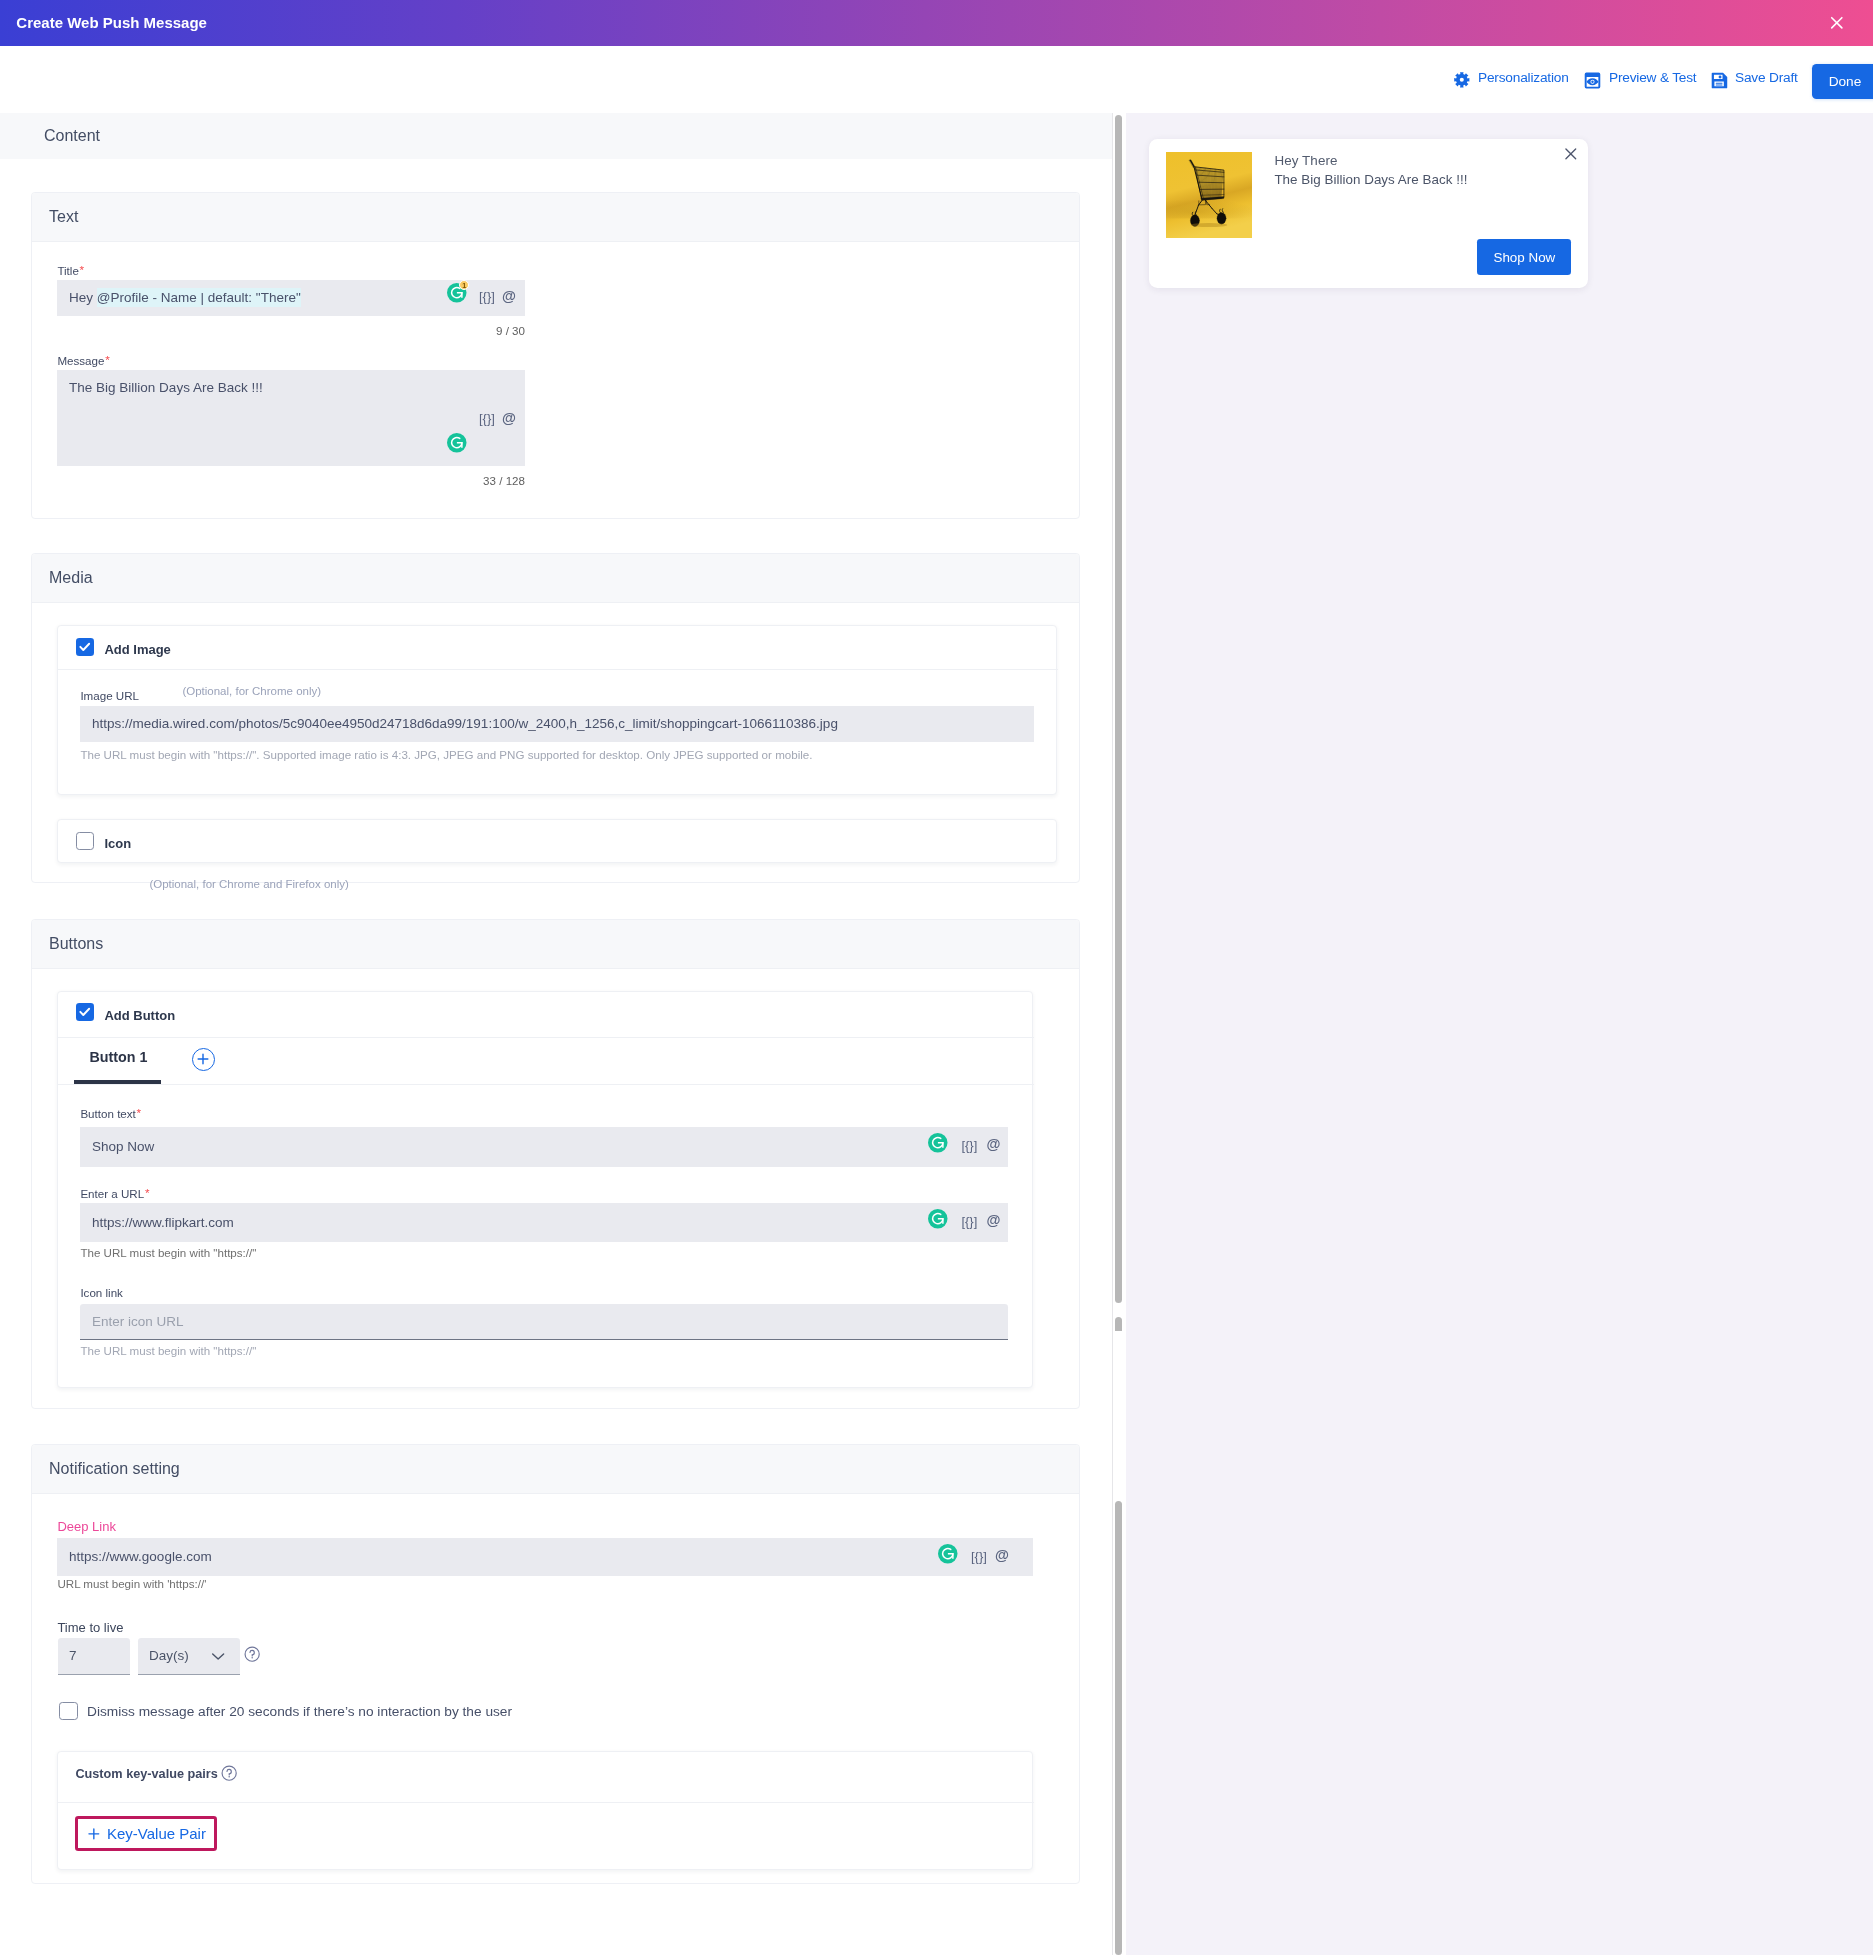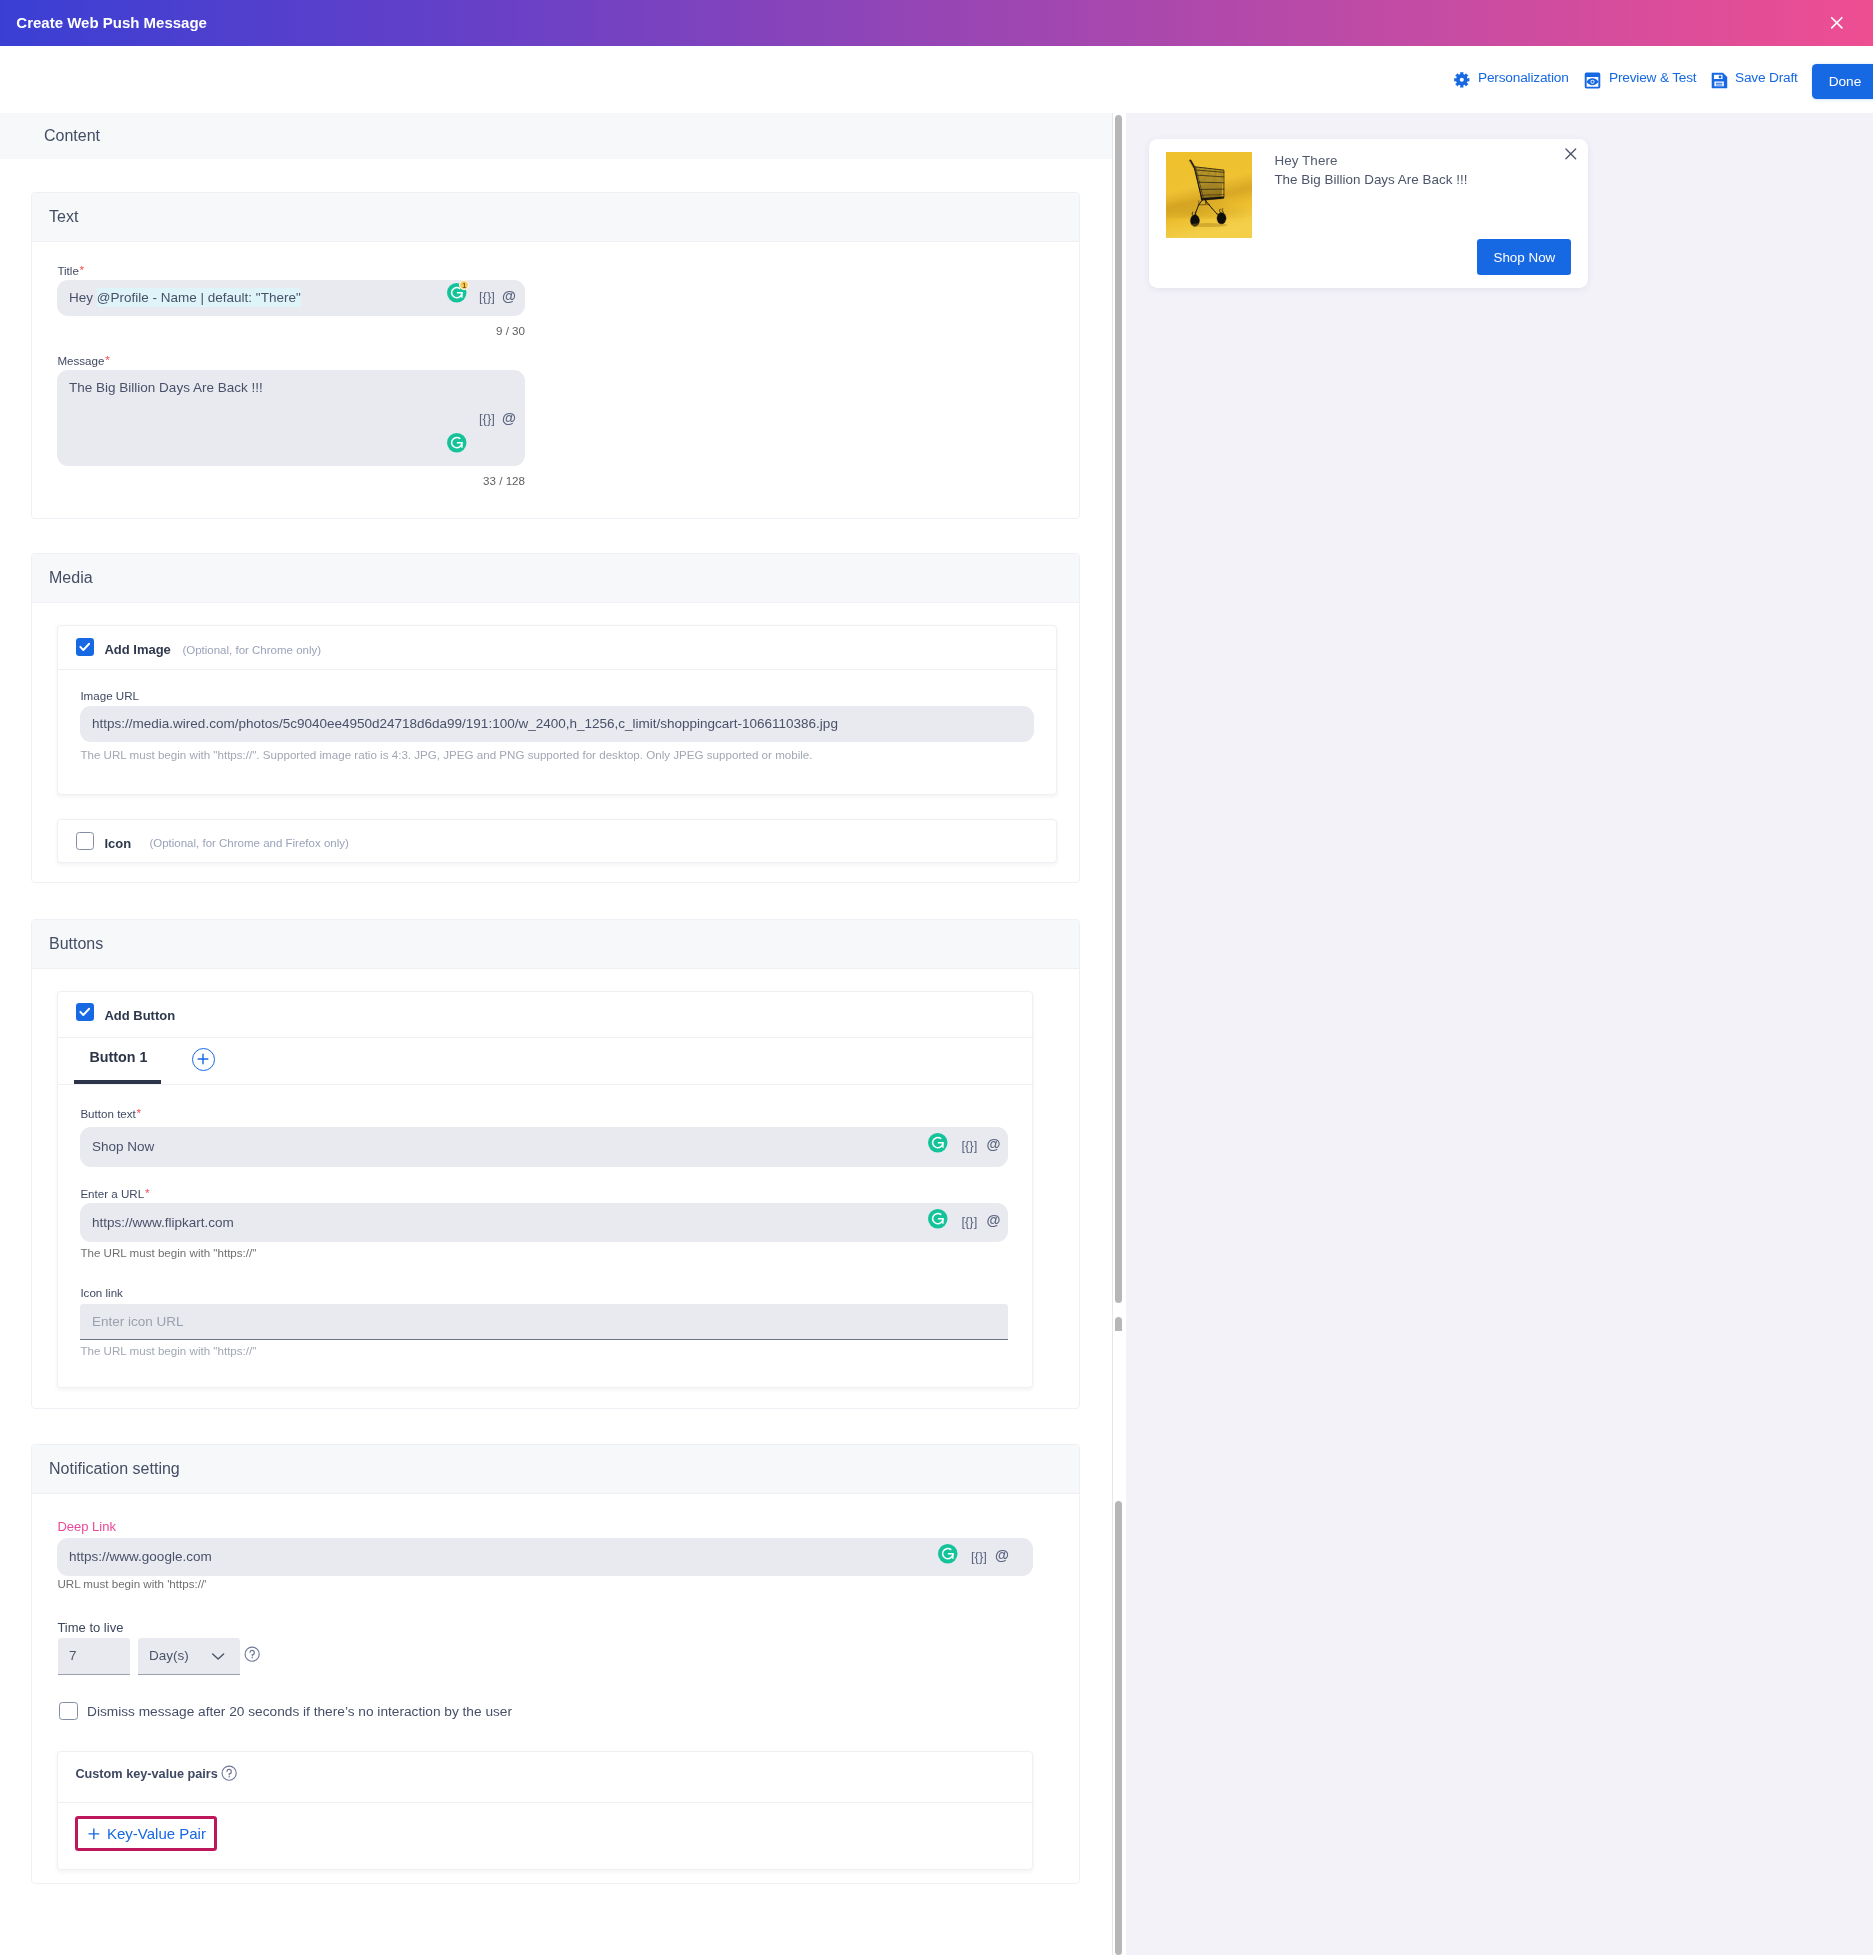--- a/index.html
+++ b/index.html
@@ -33,37 +33,37 @@
   .content-head{position:absolute;left:0;top:0;width:1113px;height:46px;padding-left:44px;}
 
   
   .card{position:absolute;left:31px;background:#fff;border:0.7px solid #eef0f5;border-radius:3.9px;}
   .card-head{height:49px;padding-left:17px;border-radius:3.3px 3.3px 0 0;border-bottom:0.7px solid #eef0f4;}
   .card-body{position:relative;}
 
   
   .flabel{position:absolute;font-size:11.6px;color:#414a63;}
   .req{color:#f5464a;font-size:11.7px;position:relative;top:-1.3px;line-height:0;margin-left:0.7px;}
-  .fld{position:absolute;background:#e9eaef;border-radius:11px;}
+  .fld{position:absolute;background:#e9eaef;border-radius:0;}
   .fld .val{position:absolute;left:11.7px;font-size:13.5px;color:#49516a;white-space:nowrap;}
   .counter{position:absolute;font-size:11.6px;color:#5f5f5f;text-align:right;}
   .hint{position:absolute;font-size:11.6px;color:#a2a7b4;white-space:nowrap;}
   .hl{background:#def4f8;padding:2px 0;}
 
   .gicon{position:absolute;width:19.5px;height:19.5px;}
   .gbadge{position:absolute;width:10.4px;height:10.4px;border-radius:50%;background:#f9cb63;color:#7a5200;
     font-size:7.2px;font-weight:bold;display:flex;align-items:center;justify-content:center;border:1px solid #fff;}
   .tok{position:absolute;font-size:12.4px;color:#5b6580;cursor:pointer;line-height:14.3px;}
   .at{position:absolute;font-size:14.3px;color:#5b6580;cursor:pointer;font-weight:bold;line-height:14.3px;}
 
   .cbox{position:absolute;width:17.6px;height:17.6px;border-radius:3.3px;cursor:pointer;}
   .cbox.on{background:#1668e3;}
   .cbox.off{border:1.3px solid #858da3;background:#fff;}
   .cblabel{position:absolute;font-size:13px;color:#2e384d;font-weight:bold;}
-  .cbnote{position:absolute;font-size:11.5px;color:#9ba3ba;}
+  .cbnote{position:absolute;font-size:11.5px;color:#9ba3ba;margin-top:41px;}
 
   .subcard{position:absolute;background:#fff;border:0.7px solid #eef0f4;border-radius:3.9px;box-shadow:0 1.3px 4.6px rgba(26,32,60,.055);}
   .subdiv{position:absolute;height:0.7px;background:#eef0f4;}
 
   .tabname{position:absolute;font-size:13.7px;color:#2c3447;font-weight:bold;}
   .tabline{position:absolute;height:2.6px;background:#2c3447;}
   .plusbtn{position:absolute;width:22px;height:22px;border-radius:50%;border:1.3px solid #1668e3;cursor:pointer;}
 
   .select{position:absolute;background:#e9eaef;border-bottom:1.3px solid #9aa1ae;border-radius:3.3px 3.3px 0 0;cursor:pointer;}
   .qmark{position:absolute;width:16.3px;height:16.3px;cursor:pointer;}

